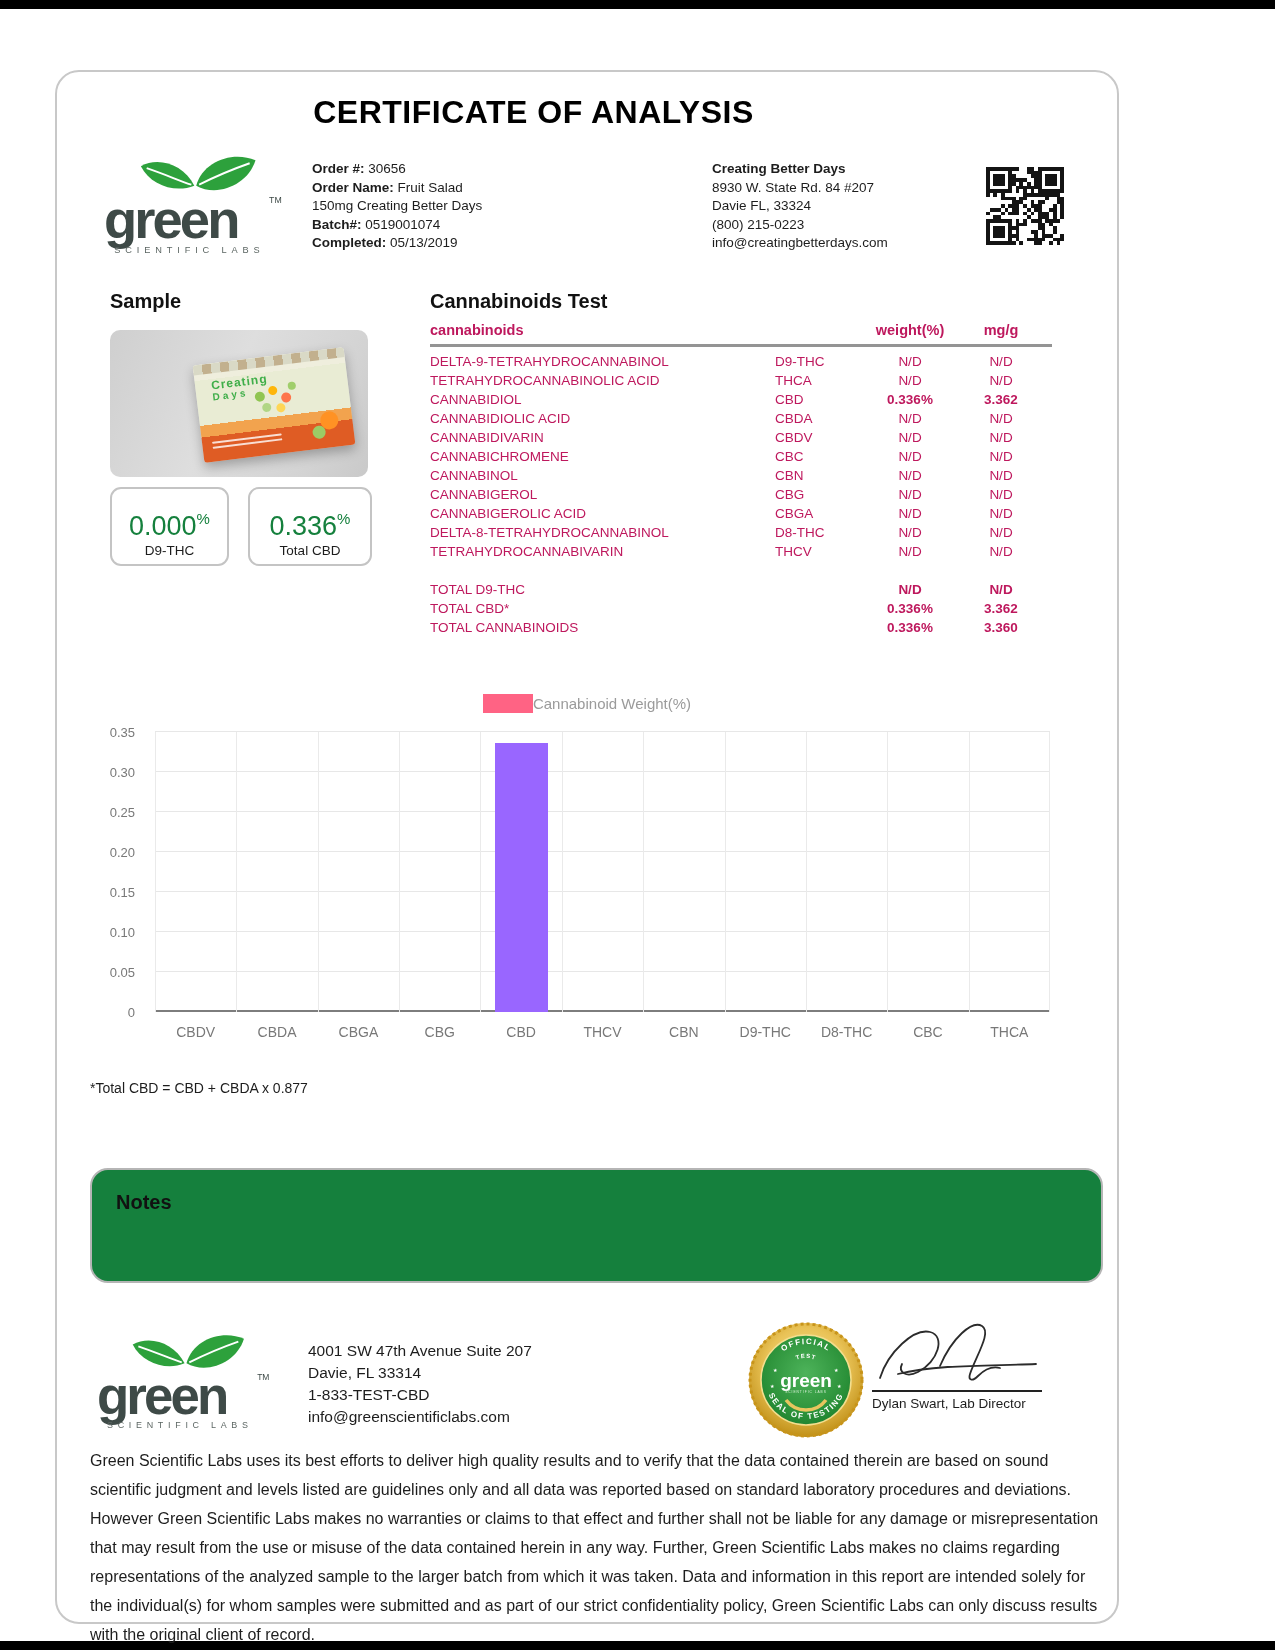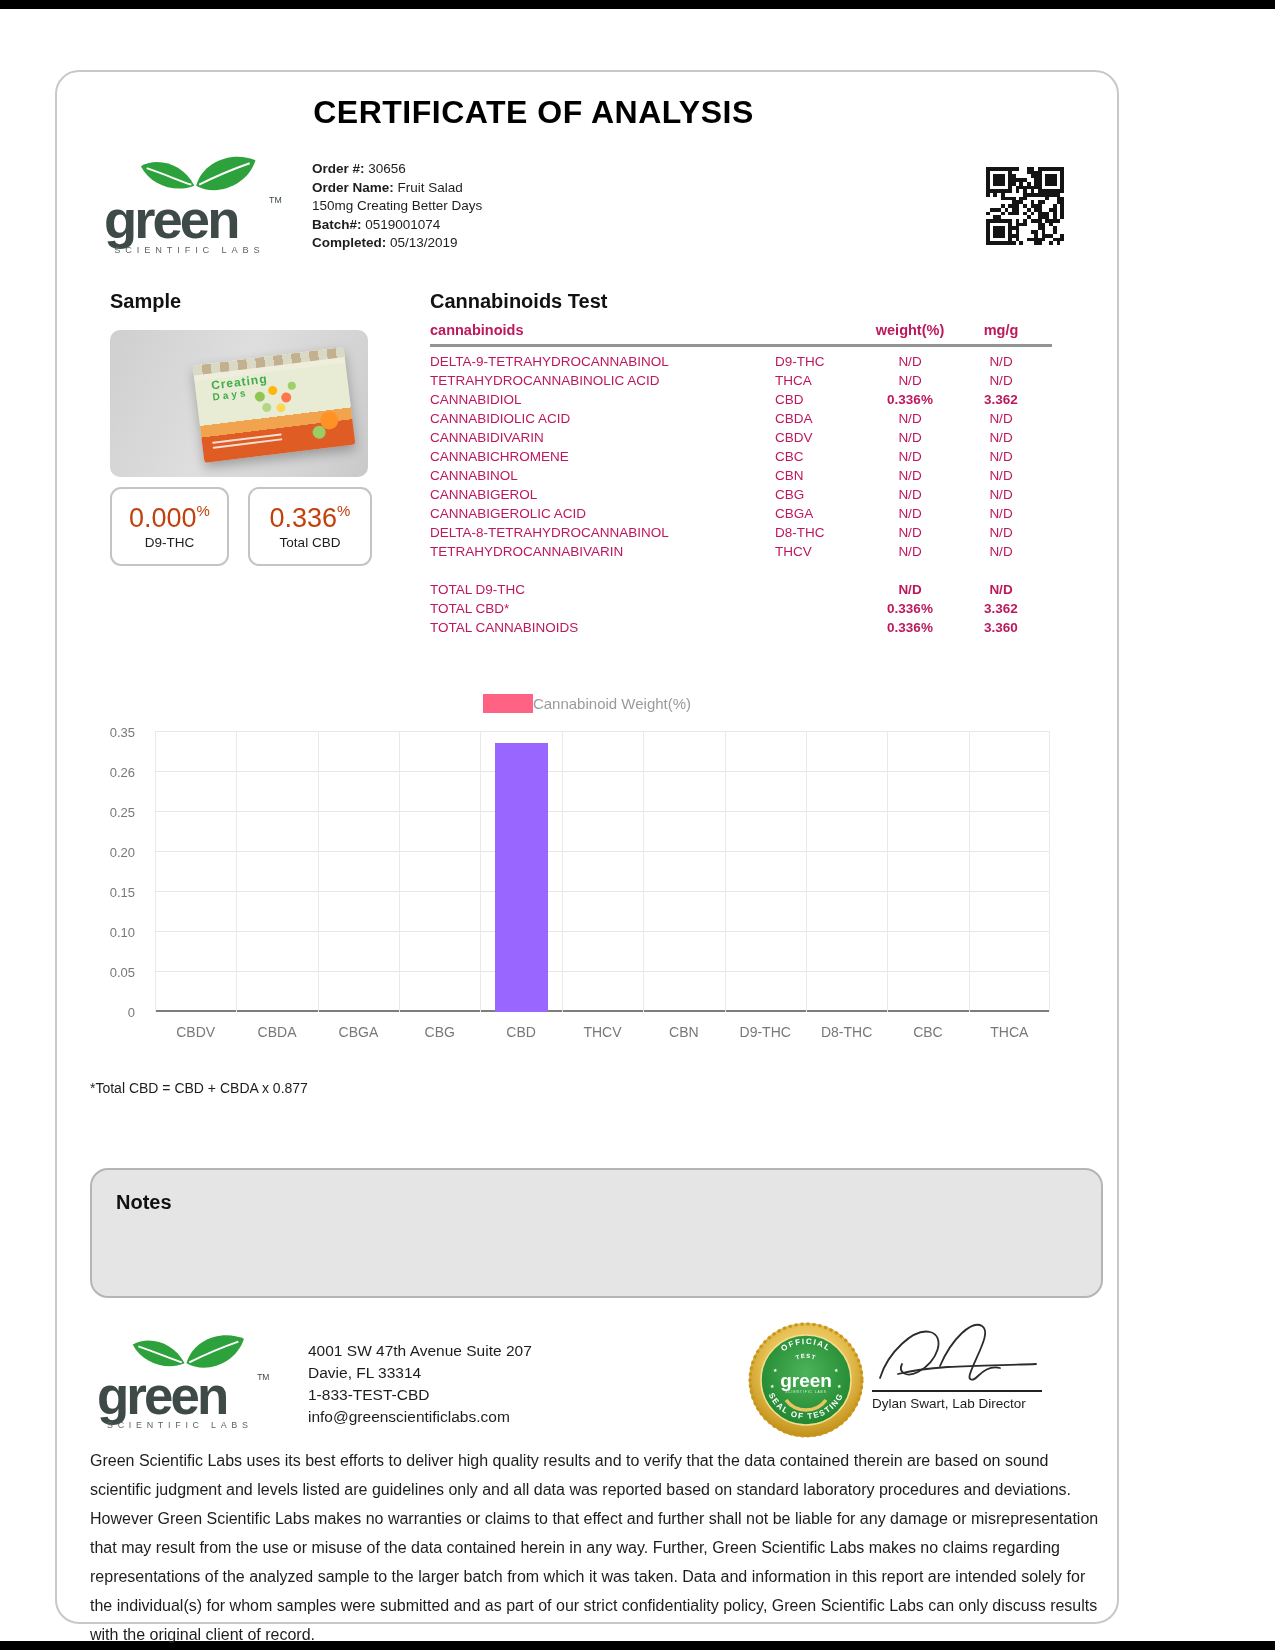--- a/index.html
+++ b/index.html
@@ -40,21 +40,21 @@
   .pkg-brand .b2 { font-size:10px; letter-spacing:3px; }
   .gummy { position:absolute; border-radius:50%; opacity:.95; }
   .pkg-lines { position:absolute; left:10px; bottom:10px; width:70px; }
   .pkg-lines div { height:2px; background:rgba(255,255,255,.8); margin:3px 0; border-radius:1px; }
   .fruit { position:absolute; border-radius:50%; }
 
   .stat-box { position:absolute; top:487px; height:79px; border:2px solid #c4c4c4; border-radius:11px;
               background:#fff; text-align:center; }
   .stat-thc { left:110px; width:119px; }
   .stat-cbd { left:248px; width:124px; }
-  .stat-value { margin-top:13px; font-size:27px; color:#c2410c; }
+  .stat-value { margin-top:21px; font-size:27px; color:#15803d; }
   .stat-value .pct { font-size:15px; vertical-align:11px; }
   .stat-label { font-size:13.5px; margin-top:1px; color:#1d1d1d; }
 
   
   .ctable { position:absolute; left:430px; top:322px; width:622px; font-size:13.5px; color:#be185d; }
   .ctable-header { display:grid; grid-template-columns:345px 95px 80px 102px; font-weight:700; font-size:14.5px;
                    padding-bottom:6px; border-bottom:3px solid #949494; }
   .hdr-weight { grid-column:3; text-align:center; }
   .hdr-mgg { grid-column:4; text-align:center; }
   .ctable-body { padding-top:5px; }
@@ -74,22 +74,22 @@
   .vline { position:absolute; top:0; height:100%; width:1px; background:#eaeaea; }
   .chart-bar { position:absolute; bottom:0; }
   .chart-ylabels { position:absolute; left:90px; top:732px; width:55px; height:280px; font-size:13px; color:#787878; }
   .ylabel { position:absolute; right:10px; transform:translateY(-50%); }
   .chart-xlabels { position:absolute; left:155px; top:1024px; width:895px; height:20px; font-size:14px; color:#787878; }
   .xlabel { position:absolute; top:0; text-align:center; }
 
   .footnote { position:absolute; left:90px; top:1080px; font-size:14px; color:#1d1d1d; }
 
   
-  .notes-box { position:absolute; left:90px; top:1168px; width:1013px; height:130px;
-               border:2px solid #b5b5b5; border-radius:18px; background:#e5e5e5; }
+  .notes-box { position:absolute; left:90px; top:1168px; width:1013px; height:115px;
+               border:2px solid #b5b5b5; border-radius:18px; background:#15803d; }
   .notes-heading { margin:21px 0 0 24px; font-size:20px; font-weight:700; color:#111; }
   .notes-lines { margin:13px 0 0 24px; font-size:14.5px; line-height:19px; color:#1d1d1d; }
 
   
   .footer-address { position:absolute; left:308px; top:1340px; font-size:15.5px; line-height:22px; color:#1d1d1d; }
   .seal { position:absolute; left:746px; top:1320px; width:120px; height:120px; }
   .signature { position:absolute; left:872px; top:1318px; width:178px; }
   .signature svg { display:block; }
   .sig-line { width:170px; border-top:2px solid #222; }
   .sig-name { font-size:13.5px; margin-top:4px; color:#1d1d1d; }
@@ -119,20 +119,27 @@
   </svg></div>
 
   <div class="info-block order-info">
     <div><strong>Order #:</strong> <span>30656</span></div>
     <div><strong>Order Name:</strong> <span>Fruit Salad</span></div>
     <div>150mg Creating Better Days</div>
     <div><strong>Batch#:</strong> <span>0519001074</span></div>
     <div><strong>Completed:</strong> <span>05/13/2019</span></div>
   </div>
 
+  <div class="info-block client-info">
+    <div><strong>Creating Better Days</strong></div>
+    <div>8930 W. State Rd. 84 #207</div>
+    <div>Davie FL, 33324</div>
+    <div>(800) 215-0223</div>
+    <div>info@creatingbetterdays.com</div>
+  </div>
 
   <svg class="qr" viewBox="0 0 21 21" shape-rendering="crispEdges">
       <rect x="0" y="0" width="1" height="1" fill="#141414"></rect>
       <rect x="1" y="0" width="1" height="1" fill="#141414"></rect>
       <rect x="2" y="0" width="1" height="1" fill="#141414"></rect>
       <rect x="3" y="0" width="1" height="1" fill="#141414"></rect>
       <rect x="4" y="0" width="1" height="1" fill="#141414"></rect>
       <rect x="5" y="0" width="1" height="1" fill="#141414"></rect>
       <rect x="6" y="0" width="1" height="1" fill="#141414"></rect>
       <rect x="7" y="0" width="1" height="1" fill="#141414"></rect>
@@ -508,21 +515,21 @@
     <span class="legend-swatch" style="background: rgb(255, 99, 132);"></span>
     <span class="legend-label">Cannabinoid Weight(%)</span>
   </div>
   <div class="chart-ylabels">
       <span class="ylabel" style="top: 100%;">0</span>
       <span class="ylabel" style="top: 85.7143%;">0.05</span>
       <span class="ylabel" style="top: 71.4286%;">0.10</span>
       <span class="ylabel" style="top: 57.1429%;">0.15</span>
       <span class="ylabel" style="top: 42.8571%;">0.20</span>
       <span class="ylabel" style="top: 28.5714%;">0.25</span>
-      <span class="ylabel" style="top: 14.2857%;">0.26</span>
+      <span class="ylabel" style="top: 14.2857%;">0.30</span>
       <span class="ylabel" style="top: 0%;">0.35</span>
     </div>
   <div class="chart-plot">
       <div class="hline zero" style="bottom: 0%;"></div>
       <div class="hline" style="bottom: 14.2857%;"></div>
       <div class="hline" style="bottom: 28.5714%;"></div>
       <div class="hline" style="bottom: 42.8571%;"></div>
       <div class="hline" style="bottom: 57.1429%;"></div>
       <div class="hline" style="bottom: 71.4286%;"></div>
       <div class="hline" style="bottom: 85.7143%;"></div>

